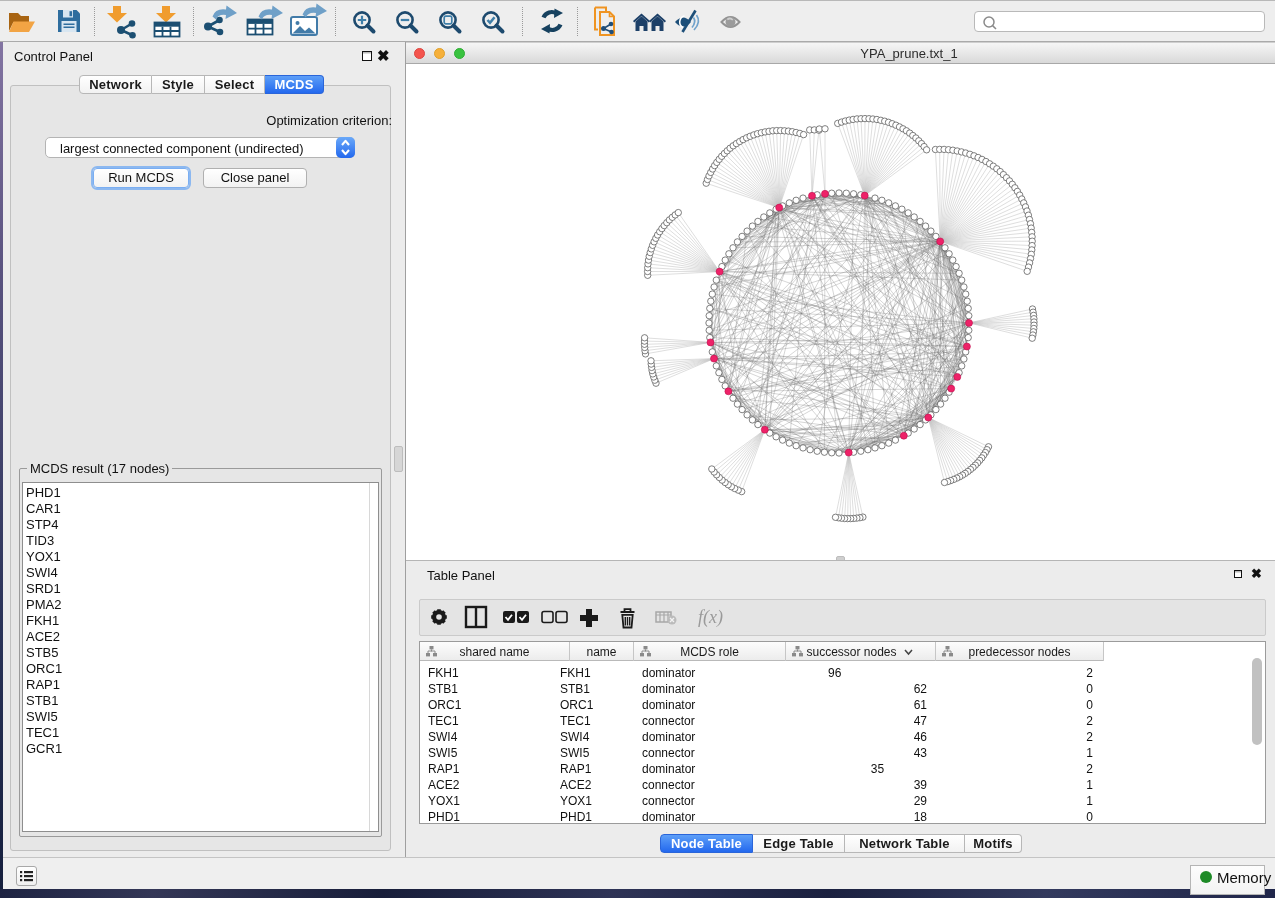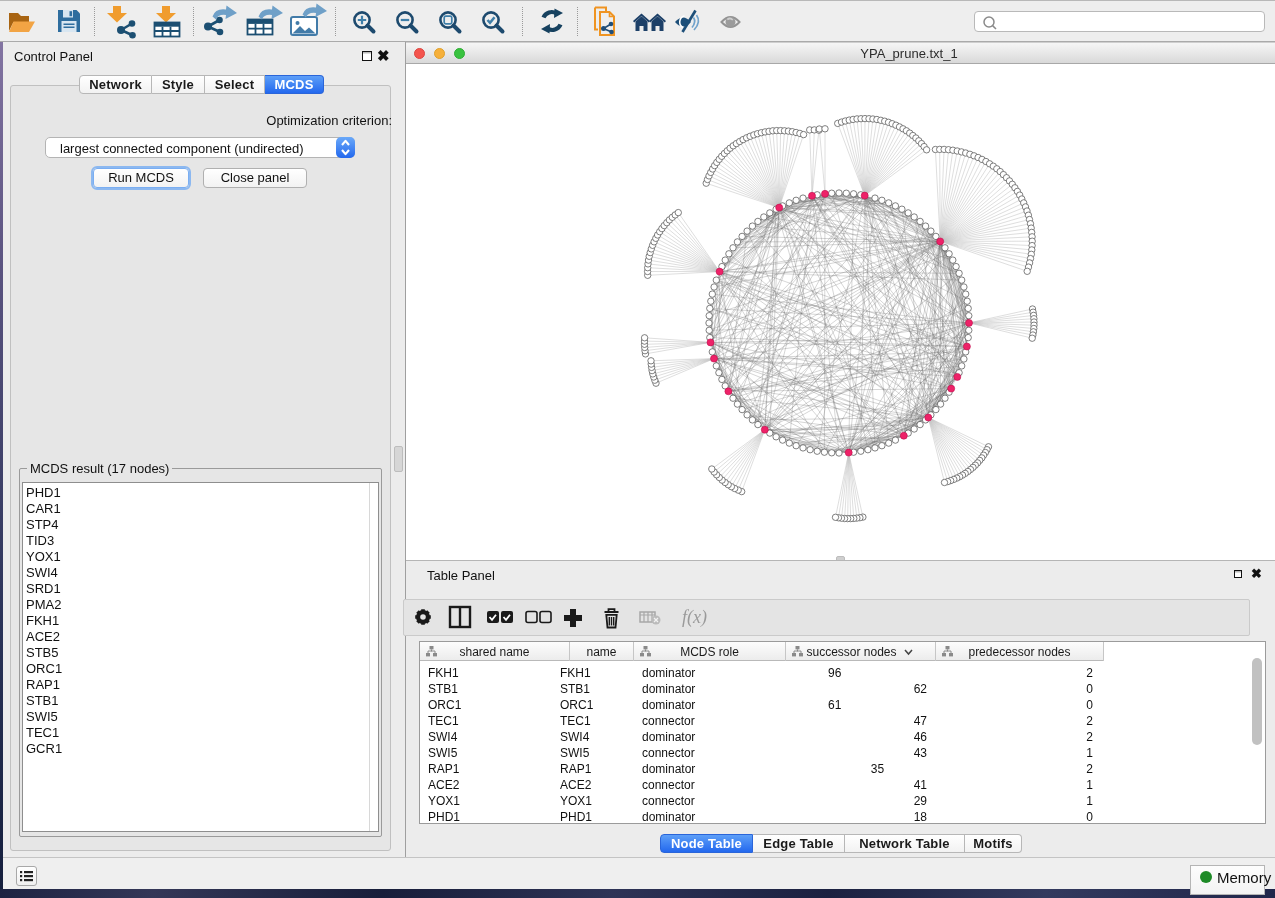--- a/index.html
+++ b/index.html
@@ -39,21 +39,21 @@
 
 #netwin{left:406px;top:42px;width:869px;height:518px;background:#fff}
 #nettitle{left:406px;top:42px;width:869px;height:22px;background:linear-gradient(#f6f6f6,#d9d9d9);border-top:1px solid #cfcfcf;border-bottom:1px solid #a8a8a8}
 #nettext{left:406px;top:46px;width:1006px;text-align:center;font-size:13px;color:#2c2c2c}
 .tl{position:absolute;top:48px;width:11px;height:11px;border-radius:50%}
 #netcanvas{left:406px;top:64px;width:869px;height:496px;background:#fff}
 #netgrab{left:836px;top:556px;width:9px;height:6px;background:#cfcfcf;border:1px solid #bdbdbd;border-radius:2px}
 
 #tpanel{left:406px;top:560px;width:869px;height:297px;background:#ececec;border-top:1px solid #b5b5b5}
 #tpTitle{left:427px;top:568px;font-size:13px;color:#111}
-#tptools{left:403px;top:599px;width:847px;height:37px;background:#e4e4e4;border:1px solid #cacaca;border-radius:2px}
+#tptools{left:419px;top:599px;width:847px;height:37px;background:#e4e4e4;border:1px solid #cacaca;border-radius:2px}
 #ttable{left:419px;top:641px;width:847px;height:183px;background:#fff;border:1px solid #9b9b9b}
 .thead{position:absolute;left:0;top:0;height:19px;width:683px;background:linear-gradient(#fdfdfd,#ececec);border-bottom:1px solid #b9b9b9;font-size:12px;color:#1a1a1a}
 .hcell{position:absolute;top:0;height:19px;border-right:1px solid #c6c6c6;display:flex;align-items:center;justify-content:center}
 .trow{position:absolute;font-size:12px;color:#111;height:16px;line-height:16px}
 #tsb{left:1252px;top:658px;width:10px;height:87px;background:#c1c1c1;border-radius:5px}
 .btab{height:19px;font-size:13px}
 
 #statusbar{left:3px;top:857px;width:1272px;height:32px;background:#efefef;border-top:1px solid #c4c4c4}
 #listbtn{left:16px;top:866px;width:21px;height:20px;background:linear-gradient(#fff,#f0f0f0);border:1px solid #a8a8a8;border-radius:3px}
 #membtn{left:1190px;top:865px;width:75px;height:30px;background:linear-gradient(#fdfdfd,#f3f3f3);border:1px solid #b5b5b5;font-size:15px;color:#111}
@@ -1245,21 +1245,21 @@
       <span style="position:absolute;left:0">STB1</span>
       <span style="position:absolute;left:132px">STB1</span>
       <span style="position:absolute;left:214px">dominator</span>
       <span style="position:absolute;left:400px;width:99px;text-align:right">62</span>
       <span style="position:absolute;left:566px;width:99px;text-align:right">0</span>
     </div>
 <div class="trow" style="left:8px;top:55px;width:660px">
       <span style="position:absolute;left:0">ORC1</span>
       <span style="position:absolute;left:132px">ORC1</span>
       <span style="position:absolute;left:214px">dominator</span>
-      <span style="position:absolute;left:400px;width:99px;text-align:left">61</span>
+      <span style="position:absolute;left:400px;width:99px;text-align:right">61</span>
       <span style="position:absolute;left:566px;width:99px;text-align:right">0</span>
     </div>
 <div class="trow" style="left:8px;top:71px;width:660px">
       <span style="position:absolute;left:0">TEC1</span>
       <span style="position:absolute;left:132px">TEC1</span>
       <span style="position:absolute;left:214px">connector</span>
       <span style="position:absolute;left:400px;width:99px;text-align:right">47</span>
       <span style="position:absolute;left:566px;width:99px;text-align:right">2</span>
     </div>
 <div class="trow" style="left:8px;top:87px;width:660px">
@@ -1280,21 +1280,21 @@
       <span style="position:absolute;left:0">RAP1</span>
       <span style="position:absolute;left:132px">RAP1</span>
       <span style="position:absolute;left:214px">dominator</span>
       <span style="position:absolute;left:400px;width:99px;text-align:center">35</span>
       <span style="position:absolute;left:566px;width:99px;text-align:right">2</span>
     </div>
 <div class="trow" style="left:8px;top:135px;width:660px">
       <span style="position:absolute;left:0">ACE2</span>
       <span style="position:absolute;left:132px">ACE2</span>
       <span style="position:absolute;left:214px">connector</span>
-      <span style="position:absolute;left:400px;width:99px;text-align:right">41</span>
+      <span style="position:absolute;left:400px;width:99px;text-align:right">39</span>
       <span style="position:absolute;left:566px;width:99px;text-align:right">1</span>
     </div>
 <div class="trow" style="left:8px;top:151px;width:660px">
       <span style="position:absolute;left:0">YOX1</span>
       <span style="position:absolute;left:132px">YOX1</span>
       <span style="position:absolute;left:214px">connector</span>
       <span style="position:absolute;left:400px;width:99px;text-align:right">29</span>
       <span style="position:absolute;left:566px;width:99px;text-align:right">1</span>
     </div>
 <div class="trow" style="left:8px;top:167px;width:660px">

